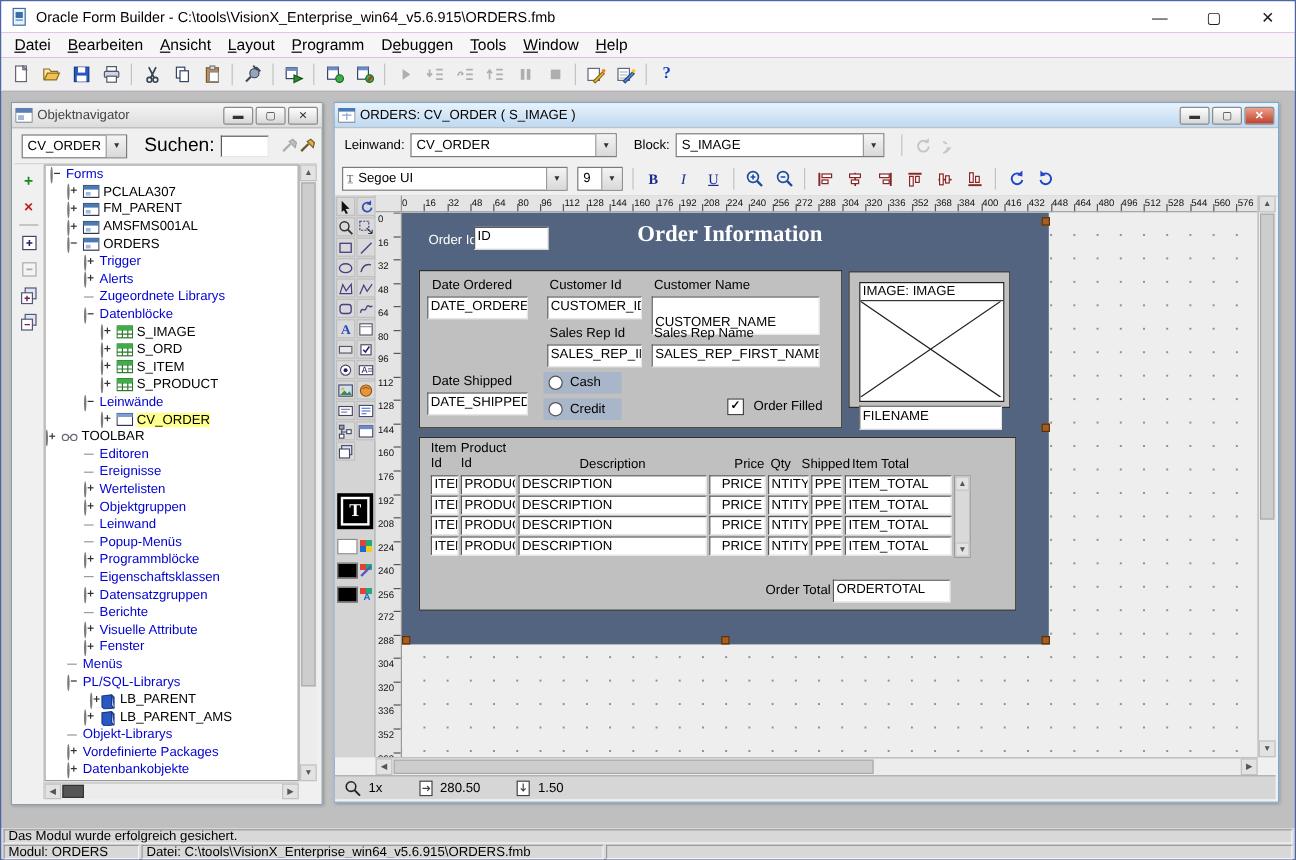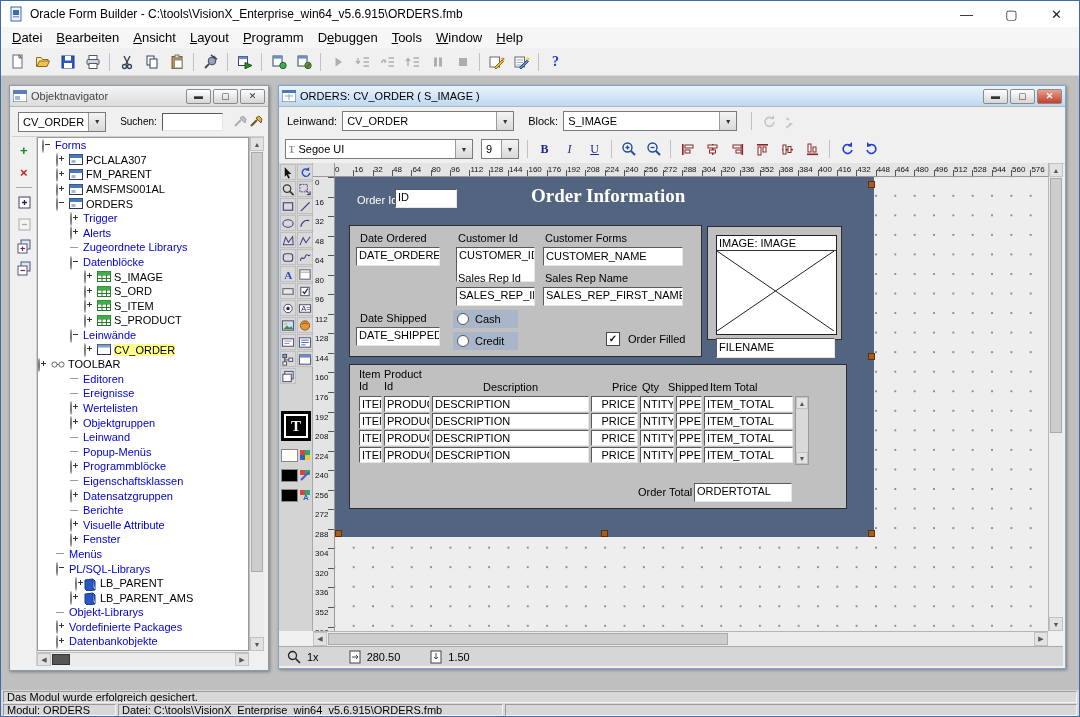--- a/index.html
+++ b/index.html
@@ -287,21 +287,21 @@
           <span class="wbtn">▬</span>
           <span class="wbtn">▢</span>
           <span class="wbtn">✕</span>
         </span>
       </div>
       <div id="navtoolrow">
         <span class="combo" style="width:90px;height:20px;margin-left:6px;">
           <span class="cval">CV_ORDER</span>
           <span class="carr">▼</span>
         </span>
-        <span style="font-size:10px;margin-left:14px;">Suchen:</span>
+        <span style="font-size:16px;margin-left:14px;">Suchen:</span>
         <span class="tfield" style="width:66px;height:18px;margin-left:5px;"></span>
         <span class="mini" style="margin-left:10px;opacity:.55">
           <svg width="15" height="14" viewBox="0 0 15 14">
               <path d="M2 11 L8 5" stroke="#777" stroke-width="2"></path>
               <path d="M7 3 L12 8 L13 4 L10 1 Z" fill="#999" stroke="#666"></path>
             </svg>
         </span>
         <span class="mini">
           <svg width="15" height="14" viewBox="0 0 15 14">
               <path d="M2 11 L8 5" stroke="#6a5a2a" stroke-width="2"></path>
@@ -962,23 +962,23 @@
         <div id="viewport">
           <div id="canvasrect">
             <span class="clabel" style="left:22px;top:17px;">Order Id</span>
             <span class="tfield" style="position:absolute;left:60px;top:12px;width:62px;height:19px;padding:1px 2px;">ID</span>
             <div id="formtitle">Order Information</div>
 
             <div class="cpanel" style="left:14px;top:48px;width:353px;height:132px;">
               <span class="plabel" style="left:10px;top:6px;">Date Ordered</span>
               <span class="tfield" style="position:absolute;left:6px;top:21px;width:84px;height:19px;padding:1px 2px;">DATE_ORDERED</span>
               <span class="plabel" style="left:108px;top:6px;">Customer Id</span>
-              <span class="tfield" style="position:absolute;left:106px;top:21px;width:79px;height:35px;padding:1px 2px;">CUSTOMER_ID</span>
-              <span class="plabel" style="left:195px;top:6px;">Customer Forms</span>
-              <span class="tfield" style="position:absolute;left:193px;top:21px;width:140px;height:19px;padding:2px 2px;">CUSTOMER_NAME</span>
+              <span class="tfield" style="position:absolute;left:106px;top:21px;width:79px;height:19px;padding:1px 2px;">CUSTOMER_ID</span>
+              <span class="plabel" style="left:195px;top:6px;">Customer Name</span>
+              <span class="tfield" style="position:absolute;left:193px;top:21px;width:140px;height:19px;padding:15px 2px;">CUSTOMER_NAME</span>
               <span class="plabel" style="left:108px;top:46px;">Sales Rep Id</span>
               <span class="tfield" style="position:absolute;left:106px;top:61px;width:79px;height:19px;padding:1px 2px;">SALES_REP_ID</span>
               <span class="plabel" style="left:195px;top:46px;">Sales Rep Name</span>
               <span class="tfield" style="position:absolute;left:193px;top:61px;width:140px;height:19px;padding:1px 2px;">SALES_REP_FIRST_NAME</span>
               <span class="plabel" style="left:10px;top:86px;">Date Shipped</span>
               <span class="tfield" style="position:absolute;left:6px;top:101px;width:84px;height:19px;padding:1px 2px;">DATE_SHIPPED</span>
               <span class="radioopt" style="left:103px;top:84px;width:65px;height:18px;">
                 <span class="rdot"></span>
                 <span class="plabel" style="position:static;">Cash</span>
               </span>

